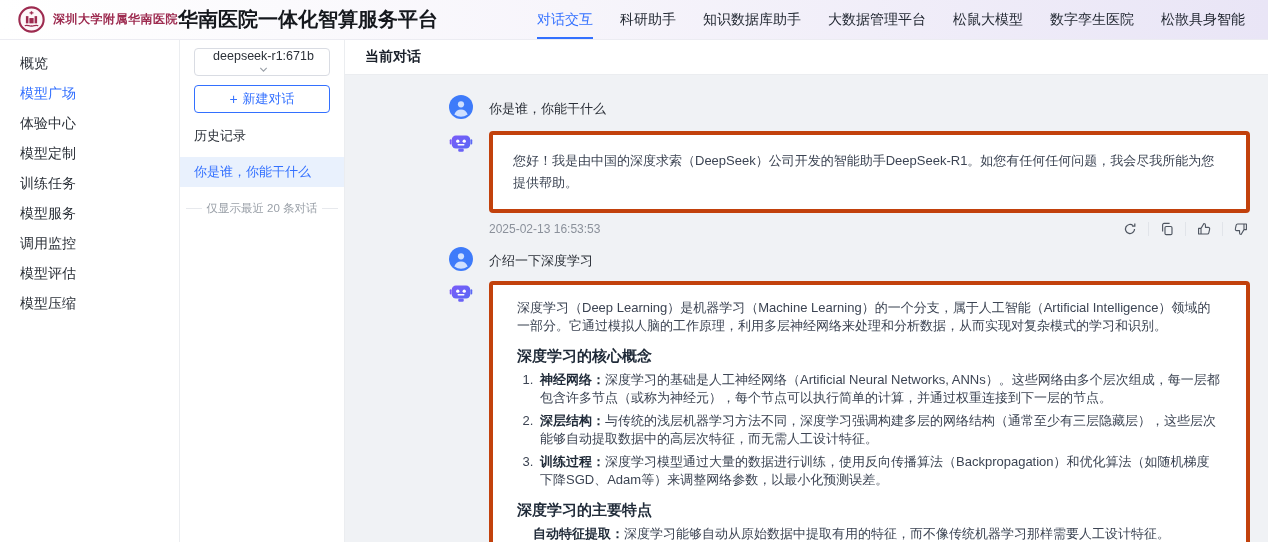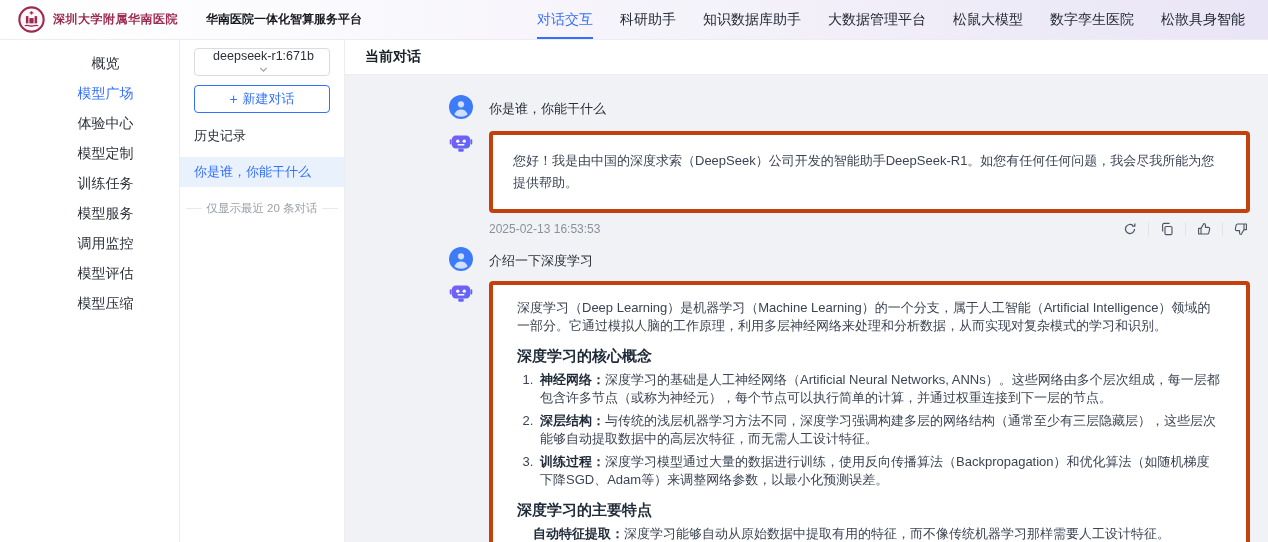--- a/index.html
+++ b/index.html
@@ -5,31 +5,31 @@
   * { box-sizing: border-box; margin: 0; padding: 0; }
   html,body { width:1268px; height:542px; overflow:hidden; }
   body { font-family:"Liberation Sans","DejaVu Sans",sans-serif; background:#fff; color:#2b3038; }
 
   
   .topbar { height:40px; display:flex; align-items:center;
     background:linear-gradient(90deg,#ffffff 0%,#f7f5fb 45%,#e9e5f6 100%);
     border-bottom:1px solid #ececf2; padding:0 23px 0 18px; }
   .logo-area { display:flex; align-items:center; gap:8px; }
   .logo-text { font-size:12px; font-weight:bold; color:#9d2b50; letter-spacing:.5px; }
-  .app-title { font-size:12px; font-weight:bold; color:#15181d; margin-left:28px; }
+  .app-title { font-size:20px; font-weight:bold; color:#15181d; margin-left:0; }
   .nav { margin-left:auto; display:flex; gap:27px; height:100%; align-items:stretch; }
   .nav-item { font-size:14px; color:#232933; display:flex; align-items:center; cursor:pointer;
     border-bottom:2px solid transparent; padding-top:2px; }
   .nav-item.active { color:#3370ff; border-bottom-color:#3370ff; font-weight:500; }
 
   
   .layout { display:flex; height:502px; }
 
   .sidebar-left { width:180px; flex:none; border-right:1px solid #ebedf0; background:#fff; padding-top:8px; }
-  .side-item { height:30px; line-height:30px; padding-left:32px; font-size:14px; color:#2b3038; cursor:pointer;text-align:center; }
+  .side-item { height:30px; line-height:30px; padding-left:20px; font-size:14px; color:#2b3038; cursor:pointer; }
   .side-item.active { color:#3370ff; }
 
   .sidebar-chat { width:165px; flex:none; border-right:1px solid #ebedf0; background:#fff; padding-top:8px; }
   .model-select { margin:0 14px; height:28px; border:1px solid #d9dce3; border-radius:4px;
     display:flex; align-items:center; justify-content:space-between; padding:0 9px 0 12px;
     font-size:12.5px; color:#2b3038; cursor:pointer; background:#fff;flex-direction:column; }
   .new-chat { margin:9px 14px 0; height:28px; border:1px solid #3370ff; border-radius:4px;
     display:flex; align-items:center; justify-content:center; gap:5px; color:#3370ff;
     font-size:13px; cursor:pointer; background:#fff; }
   .new-chat .plus { font-size:14px; line-height:1; }

